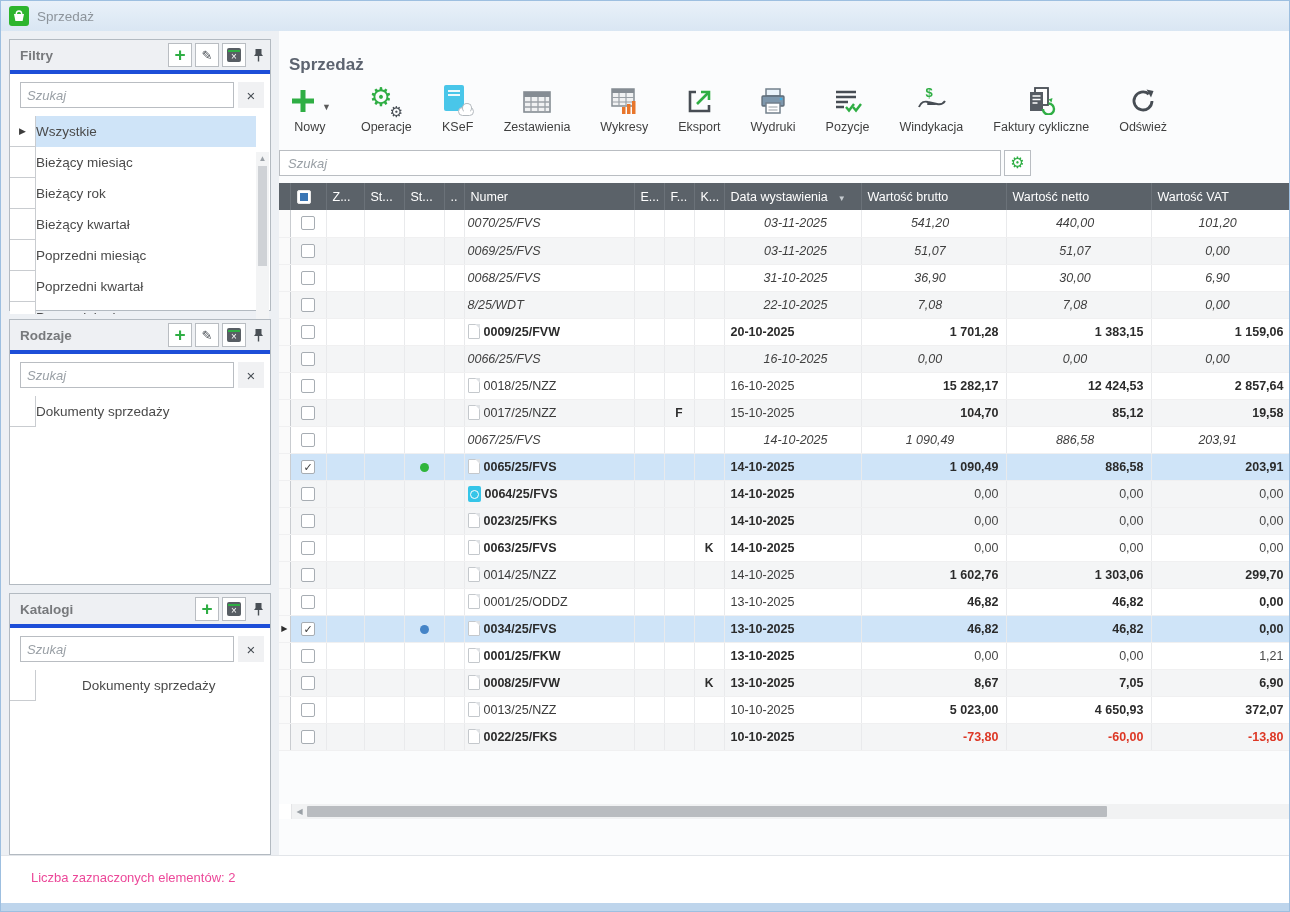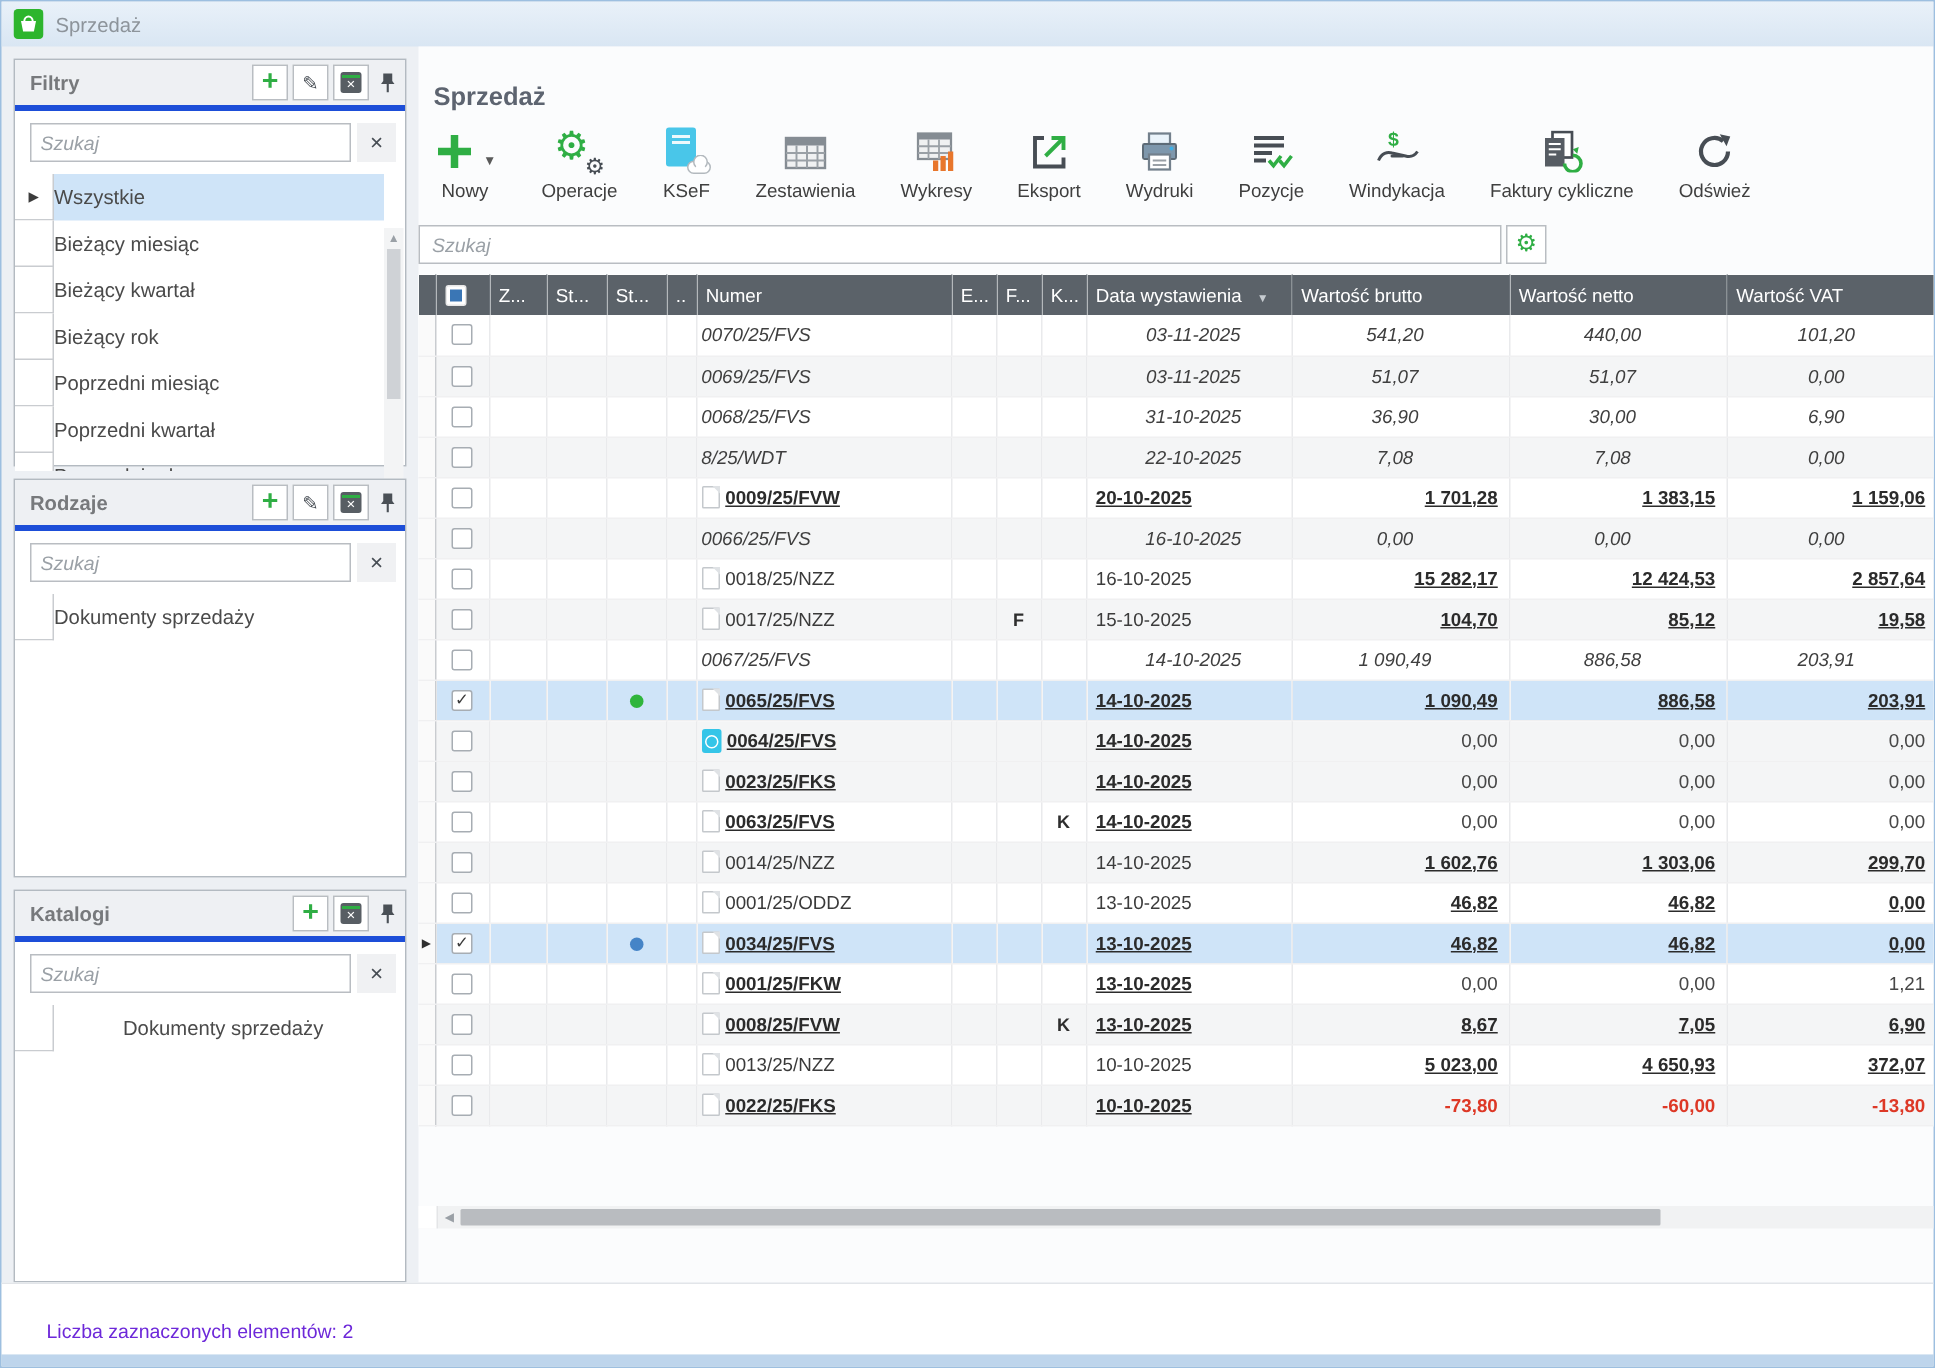--- a/index.html
+++ b/index.html
@@ -87,33 +87,33 @@
   td.c-num { padding-left:3px; }
   .numcell { display:flex; align-items:center; gap:4px; }
   .ico-doc { width:12px; height:15px; background:#fff; border:1px solid #c4c8cc; border-radius:1px; position:relative; flex:0 0 auto; }
   .ico-doc::after { content:""; position:absolute; right:-1px; top:-1px; border-style:solid; border-width:0 5px 5px 0; border-color:transparent #dfe2e5 transparent transparent; }
   .ico-ksef-s { width:13px; height:16px; background:#35c5e8; border-radius:2px; position:relative; flex:0 0 auto; }
   .ico-ksef-s::after { content:""; position:absolute; left:2.5px; top:4px; width:7px; height:7px; border:1.5px solid #fff; border-radius:50%; }
   td.flag { text-align:center; font-weight:bold; color:#2e2e2e; font-size:12px; }
   td.c-date { padding-left:6px; color:#3c3c3c; }
   td.val { text-align:right; padding-right:7px; color:#474747; }
   tr .it { font-style:italic; color:#3f3f3f;text-align:center; }
-  tr .bd { font-weight:bold; color:#2b2b2b;text-decoration:underline; }
+  tr .bd { font-weight:bold; color:#2b2b2b; }
   tr .red { color:#dd3826; font-weight:bold; }
   .sortarrow { font-size:8px; color:#c6cbd0; margin-left:10px; }
 
   
   .hscroll { position:absolute; left:0; top:773px; width:1012px; height:15px; background:#f1f2f3; display:flex; align-items:center; }
   .hscroll .corner { width:13px; height:15px; background:#fff; border-right:1px solid #e4e5e7; }
   .hscroll .arr { width:15px; text-align:center; font-size:8px; color:#9aa0a6; }
   .hscroll .thumb { width:800px; height:11px; background:#b9bcc0; border-radius:1px; }
 
   
   .statusbar { position:absolute; left:0; right:0; bottom:8px; height:48px; background:#fff; border-top:1px solid #e2e5e9; }
-  .statusbar span { position:absolute; left:30px; top:24px; font-size:13px; color:#6d28d9; }
+  .statusbar span { position:absolute; left:30px; top:14px; font-size:13px; color:#ec4899; }
   .bottomstrip { position:absolute; left:0; right:0; bottom:0; height:8px; background:#bed5ec; }
 
   svg { display:block; }
 </style>
 </head>
 <body>
 
 <div class="window">
 
   <div class="titlebar">
@@ -154,25 +154,25 @@
         <div class="list-item sel">
           <div class="gut">▶</div>
           <span class="lbl">Wszystkie</span>
         </div>
         <div class="list-item">
           <div class="gut"></div>
           <span class="lbl">Bieżący miesiąc</span>
         </div>
         <div class="list-item">
           <div class="gut"></div>
-          <span class="lbl">Bieżący kwartał</span>
+          <span class="lbl">Bieżący rok</span>
         </div>
         <div class="list-item">
           <div class="gut"></div>
-          <span class="lbl">Bieżący rok</span>
+          <span class="lbl">Bieżący kwartał</span>
         </div>
         <div class="list-item">
           <div class="gut"></div>
           <span class="lbl">Poprzedni miesiąc</span>
         </div>
         <div class="list-item">
           <div class="gut"></div>
           <span class="lbl">Poprzedni kwartał</span>
         </div>
         <div class="list-item">

